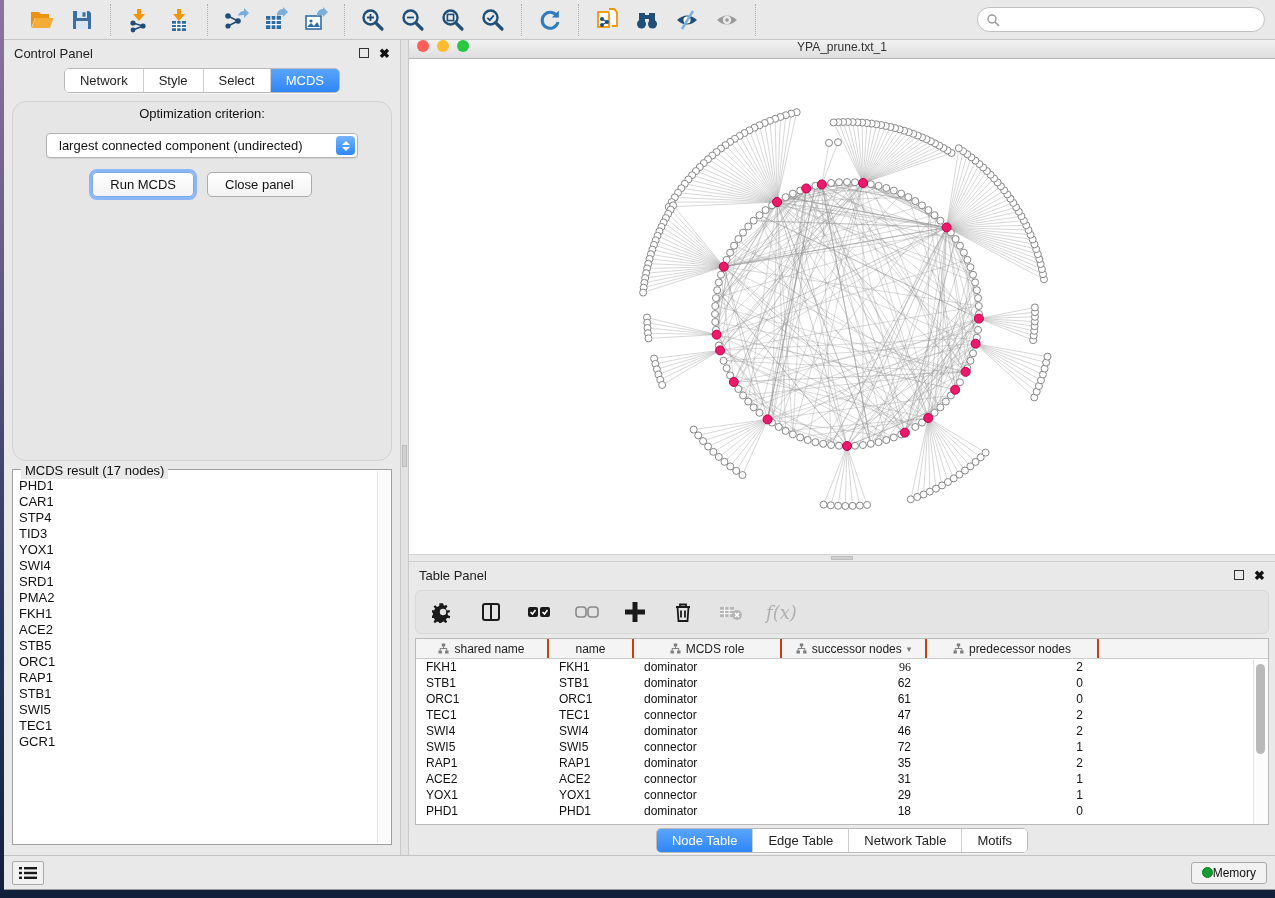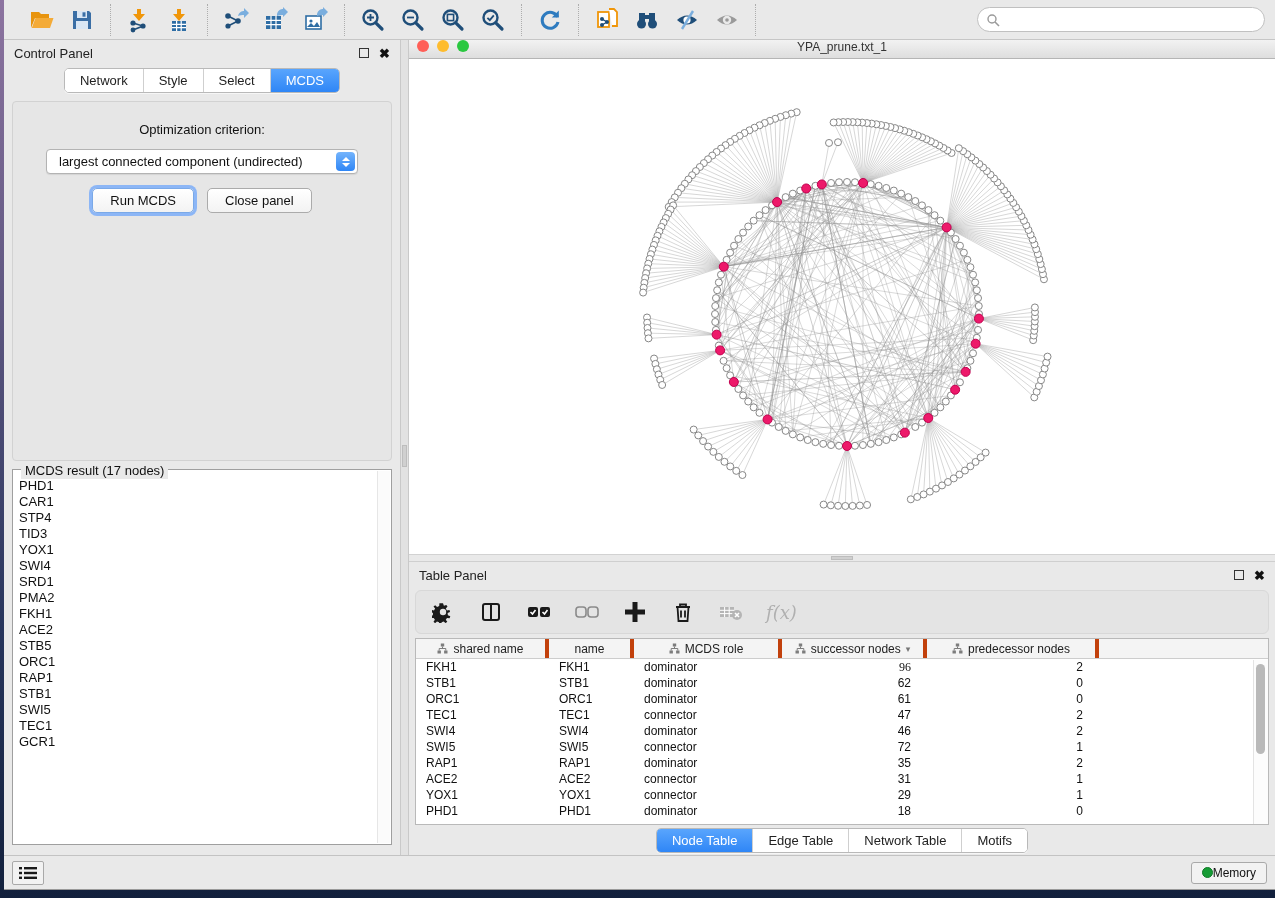--- a/index.html
+++ b/index.html
@@ -27,21 +27,21 @@
   .ctl { width:396px; flex:none; display:flex; flex-direction:column; background:#e9e9e9; min-height:0; }
   .panel-head { height:26px; flex:none; display:flex; align-items:center; padding:0 10px; font-size:13px; color:#222; }
   .panel-head .sp { flex:1; }
   .wbox { width:10px; height:10px; border:1.5px solid #333; display:inline-block; margin-right:10px; }
   .wx { font-size:13px; font-weight:bold; color:#111; }
   .seg-row { display:flex; justify-content:center; padding:2px 0 4px; flex:none; }
   .seg { display:inline-flex; background:#fff; border:1px solid #b9b9b9; border-radius:5px; overflow:hidden; box-shadow:0 1px 0 rgba(255,255,255,.6); }
   .seg .sg { padding:4px 15px; font-size:13px; color:#222; background:#fff; border-left:1px solid #cfcfcf; cursor:pointer; }
   .seg .sg:first-child { border-left:none; }
   .seg .sg.active { background:linear-gradient(#59a5fd,#2f86f6); color:#fff; }
-  .ctl-content { flex:none; height:360px; margin:4px 8px 0; background:#e6e6e6; border:1px solid #d2d2d2; border-radius:4px; padding-top:20px; }
+  .ctl-content { flex:none; height:360px; margin:4px 8px 0; background:#e6e6e6; border:1px solid #d2d2d2; border-radius:14px; padding-top:4px; }
   .opt-label { text-align:center; font-size:13px; color:#111; margin-bottom:12px; }
   .combo { width:312px; margin:0 auto 14px; height:25px; background:#fff; border:1px solid #b3b3b3; border-radius:4px; display:flex; align-items:center; padding-left:12px; cursor:pointer; box-shadow:0 1px 1px rgba(0,0,0,.08); }
   .combo .val { flex:1; font-size:13px; color:#111; white-space:nowrap; }
   .stepper { width:19px; height:19px; margin:2px; border-radius:4px; background:linear-gradient(#74b4fc,#2f86f6); display:flex; flex-direction:column; align-items:center; justify-content:center; gap:2px; }
   .tri-up { width:0;height:0;border-left:4px solid transparent;border-right:4px solid transparent;border-bottom:4px solid #fff; }
   .tri-dn { width:0;height:0;border-left:4px solid transparent;border-right:4px solid transparent;border-top:4px solid #fff; }
   .btn-row { display:flex; justify-content:center; gap:13px; }
   .mbtn { font-family:"Liberation Sans",sans-serif; font-size:13px; color:#111; background:linear-gradient(#ffffff,#f3f3f3); border:1px solid #ababab; border-radius:5px; padding:4px 17px; cursor:pointer; }
   .mbtn.focus { box-shadow:0 0 0 3px rgba(92,156,255,.65); border-color:#7aa9e8; }
   .result-box { flex:1; margin:8px 8px 10px; border:1px solid #9f9f9f; background:#fff; min-height:0; position:relative; }
@@ -63,21 +63,21 @@
   .net-title { flex:1; text-align:center; font-size:12px; color:#333; }
   .canvas { height:495px; background:#fff; position:relative; overflow:hidden; }
   .canvas svg { position:absolute; left:0; top:0; }
   
   .tpanel { flex:1; display:flex; flex-direction:column; background:#e9e9e9; min-height:0; }
   .tp-toolbar { flex:none; height:44px; margin:2px 6px 4px; background:#e4e4e4; border:1px solid #d8d8d8; border-radius:6px; display:flex; align-items:center; padding:0 14px; gap:22px; }
   .ti { display:flex; align-items:center; justify-content:center; width:26px; height:26px; background:transparent; border:none; cursor:pointer; }
   .fx { font-family:"DejaVu Serif", serif; font-style:italic; font-size:18px; color:#b0b0b0; }
   .tablewrap { flex:1; margin:0 6px; background:#fff; border:1px solid #b9b9b9; position:relative; min-height:0; overflow:hidden; }
   .thead { display:flex; height:20px; background:#f4f4f4; border-bottom:1px solid #cdcdcd; }
-  .th { display:flex; align-items:center; justify-content:center; gap:5px; font-size:12px; color:#222; border-right:4px solid #c2410c; height:100%; cursor:pointer; }
+  .th { display:flex; align-items:center; justify-content:center; gap:5px; font-size:12px; color:#222; border-right:2px solid #c2410c; height:100%; cursor:pointer; }
   .tbody .tr { display:flex; height:16px; cursor:default; }
   .tbody .td { font-size:12px; color:#111; line-height:16px; white-space:nowrap; overflow:hidden; }
   .td.txt { padding-left:10px; text-align:left; }
   .td.num { text-align:right; padding-right:16px; }
   .tscroll { position:absolute; top:21px; right:0; bottom:0; width:15px; background:#fcfcfc; border-left:1px solid #e3e3e3; }
   .tthumb { position:absolute; top:4px; left:2px; width:9px; height:90px; border-radius:5px; background:#b9b9b9; }
   .tp-tabs { flex:none; height:30px; display:flex; align-items:center; justify-content:center; }
   
   .statusbar { height:34px; flex:none; border-top:1px solid #c3c3c3; background:#e9e9e9; display:flex; align-items:center; padding:0 8px; }
   .listbtn { width:32px; height:24px; border:1px solid #a9a9a9; border-radius:2px; background:#f2f2f2; display:flex; align-items:center; justify-content:center; cursor:pointer; }

